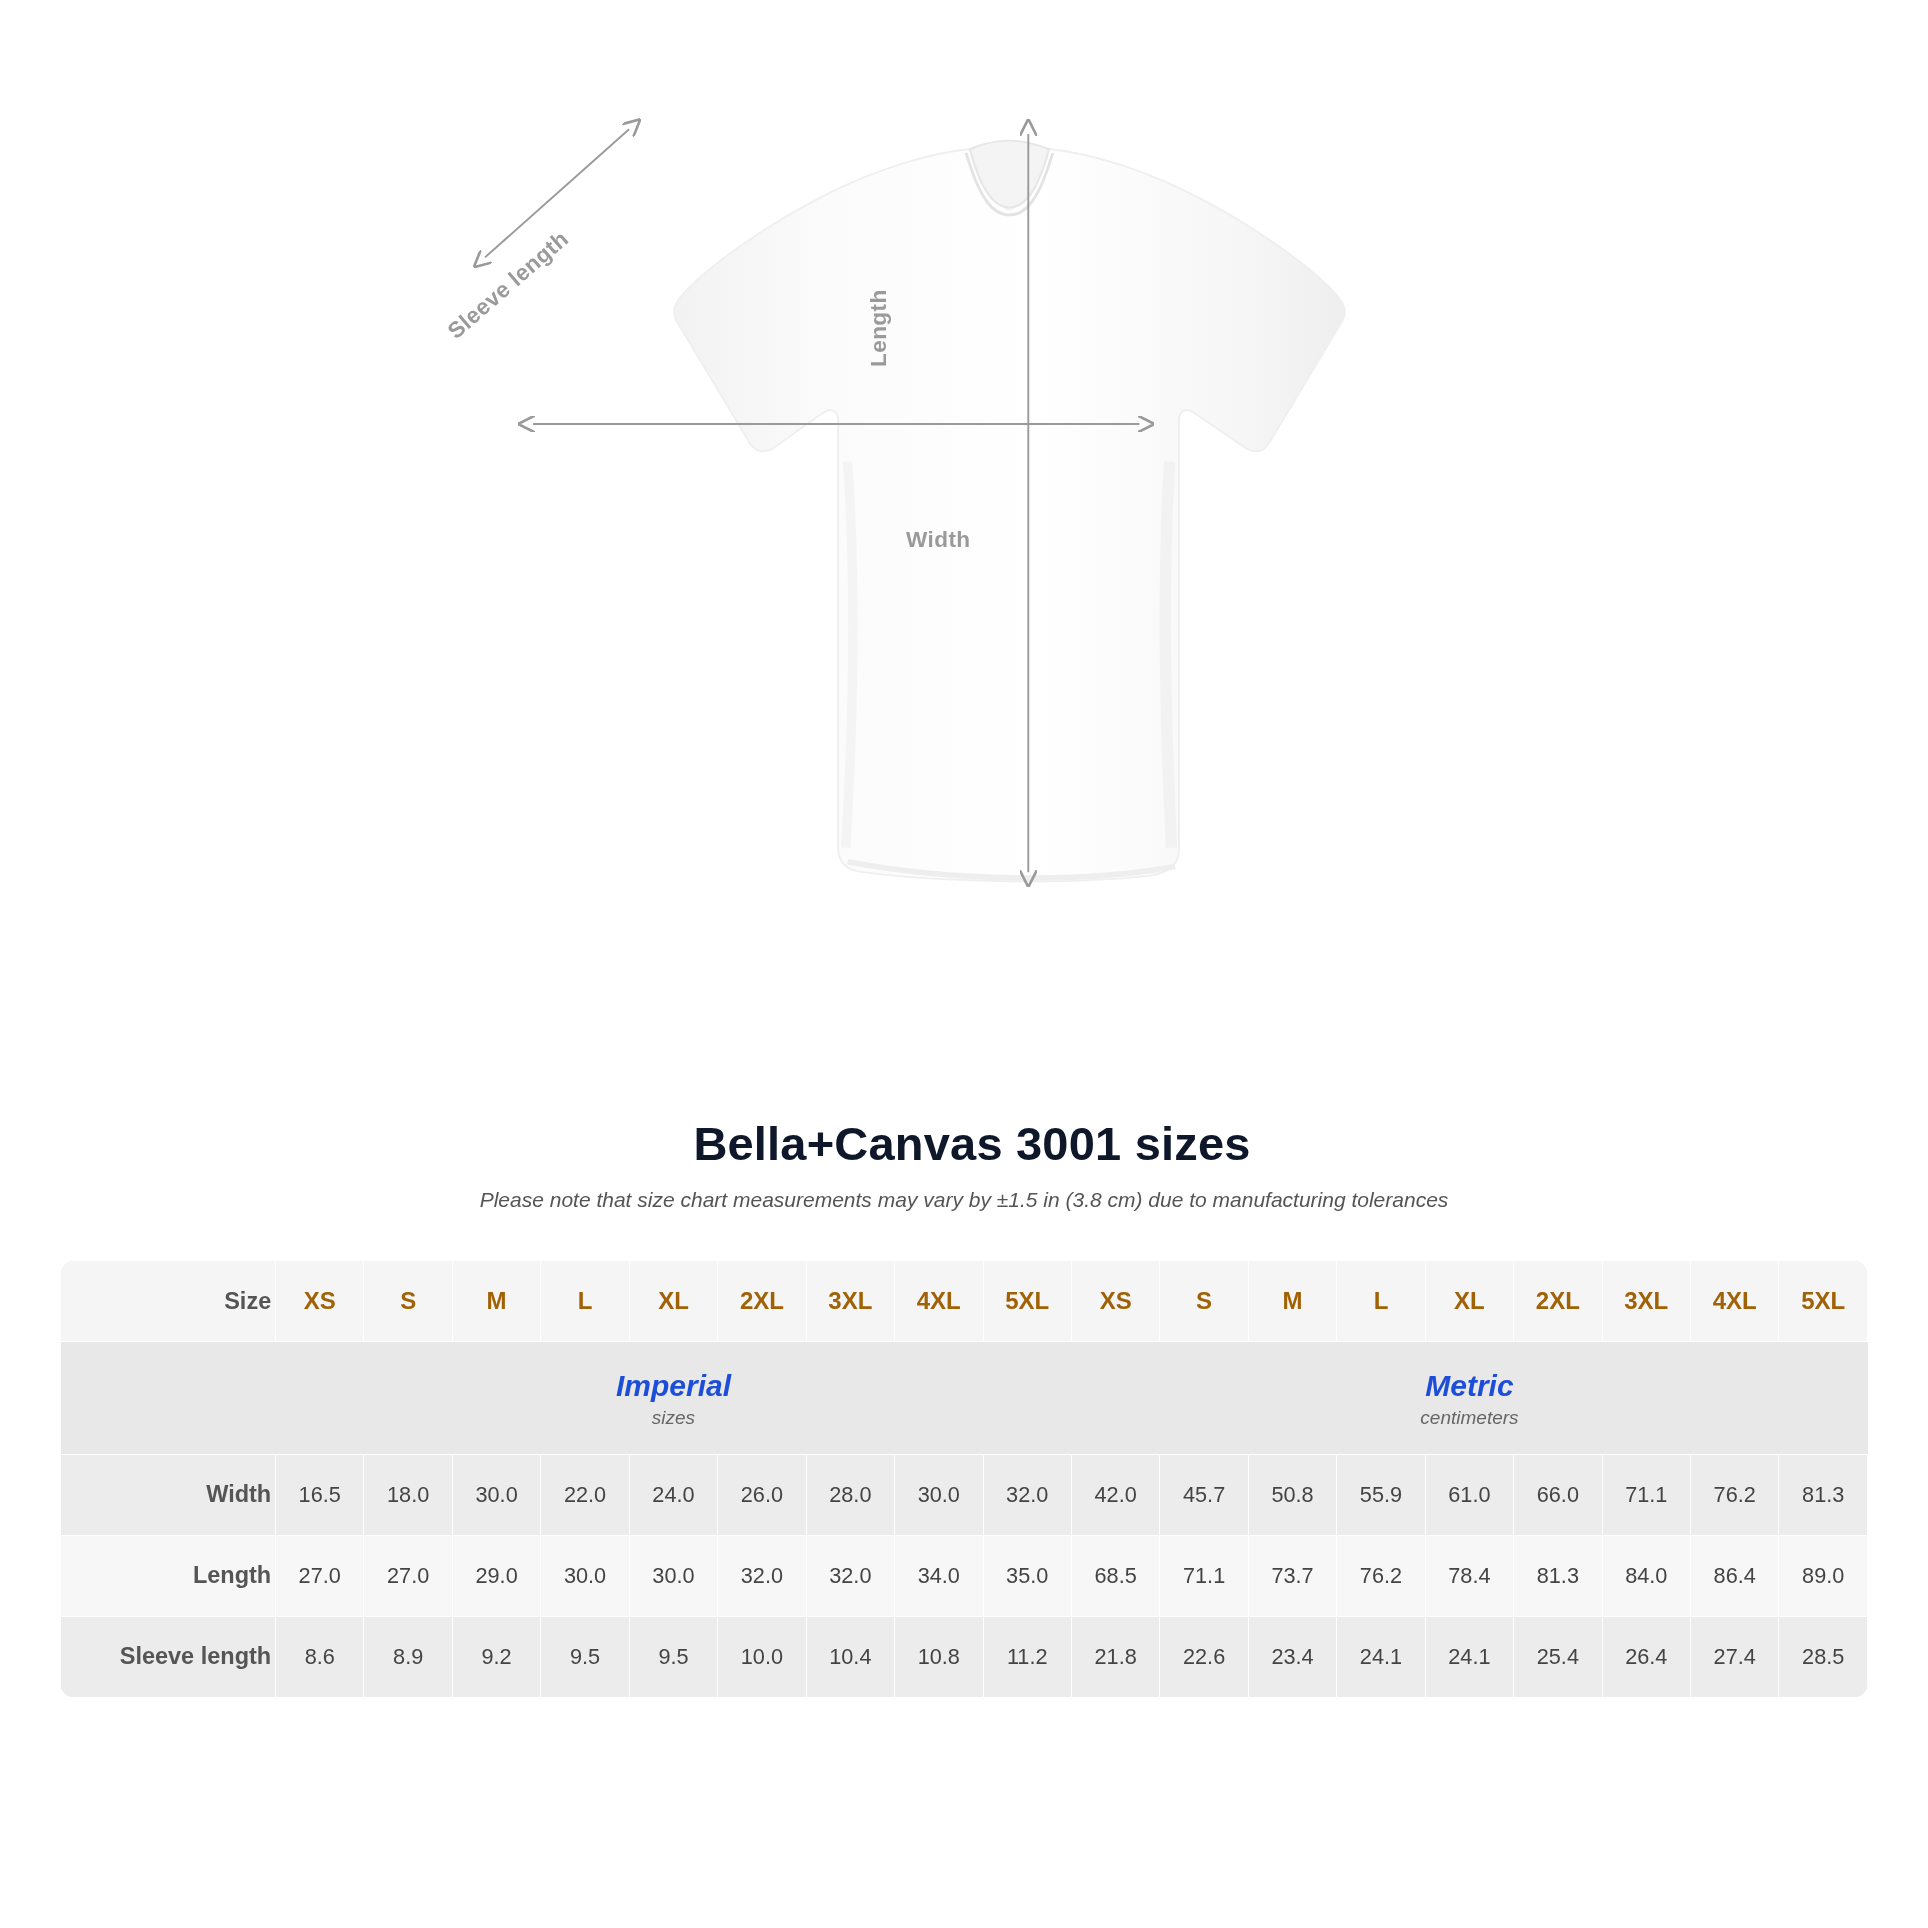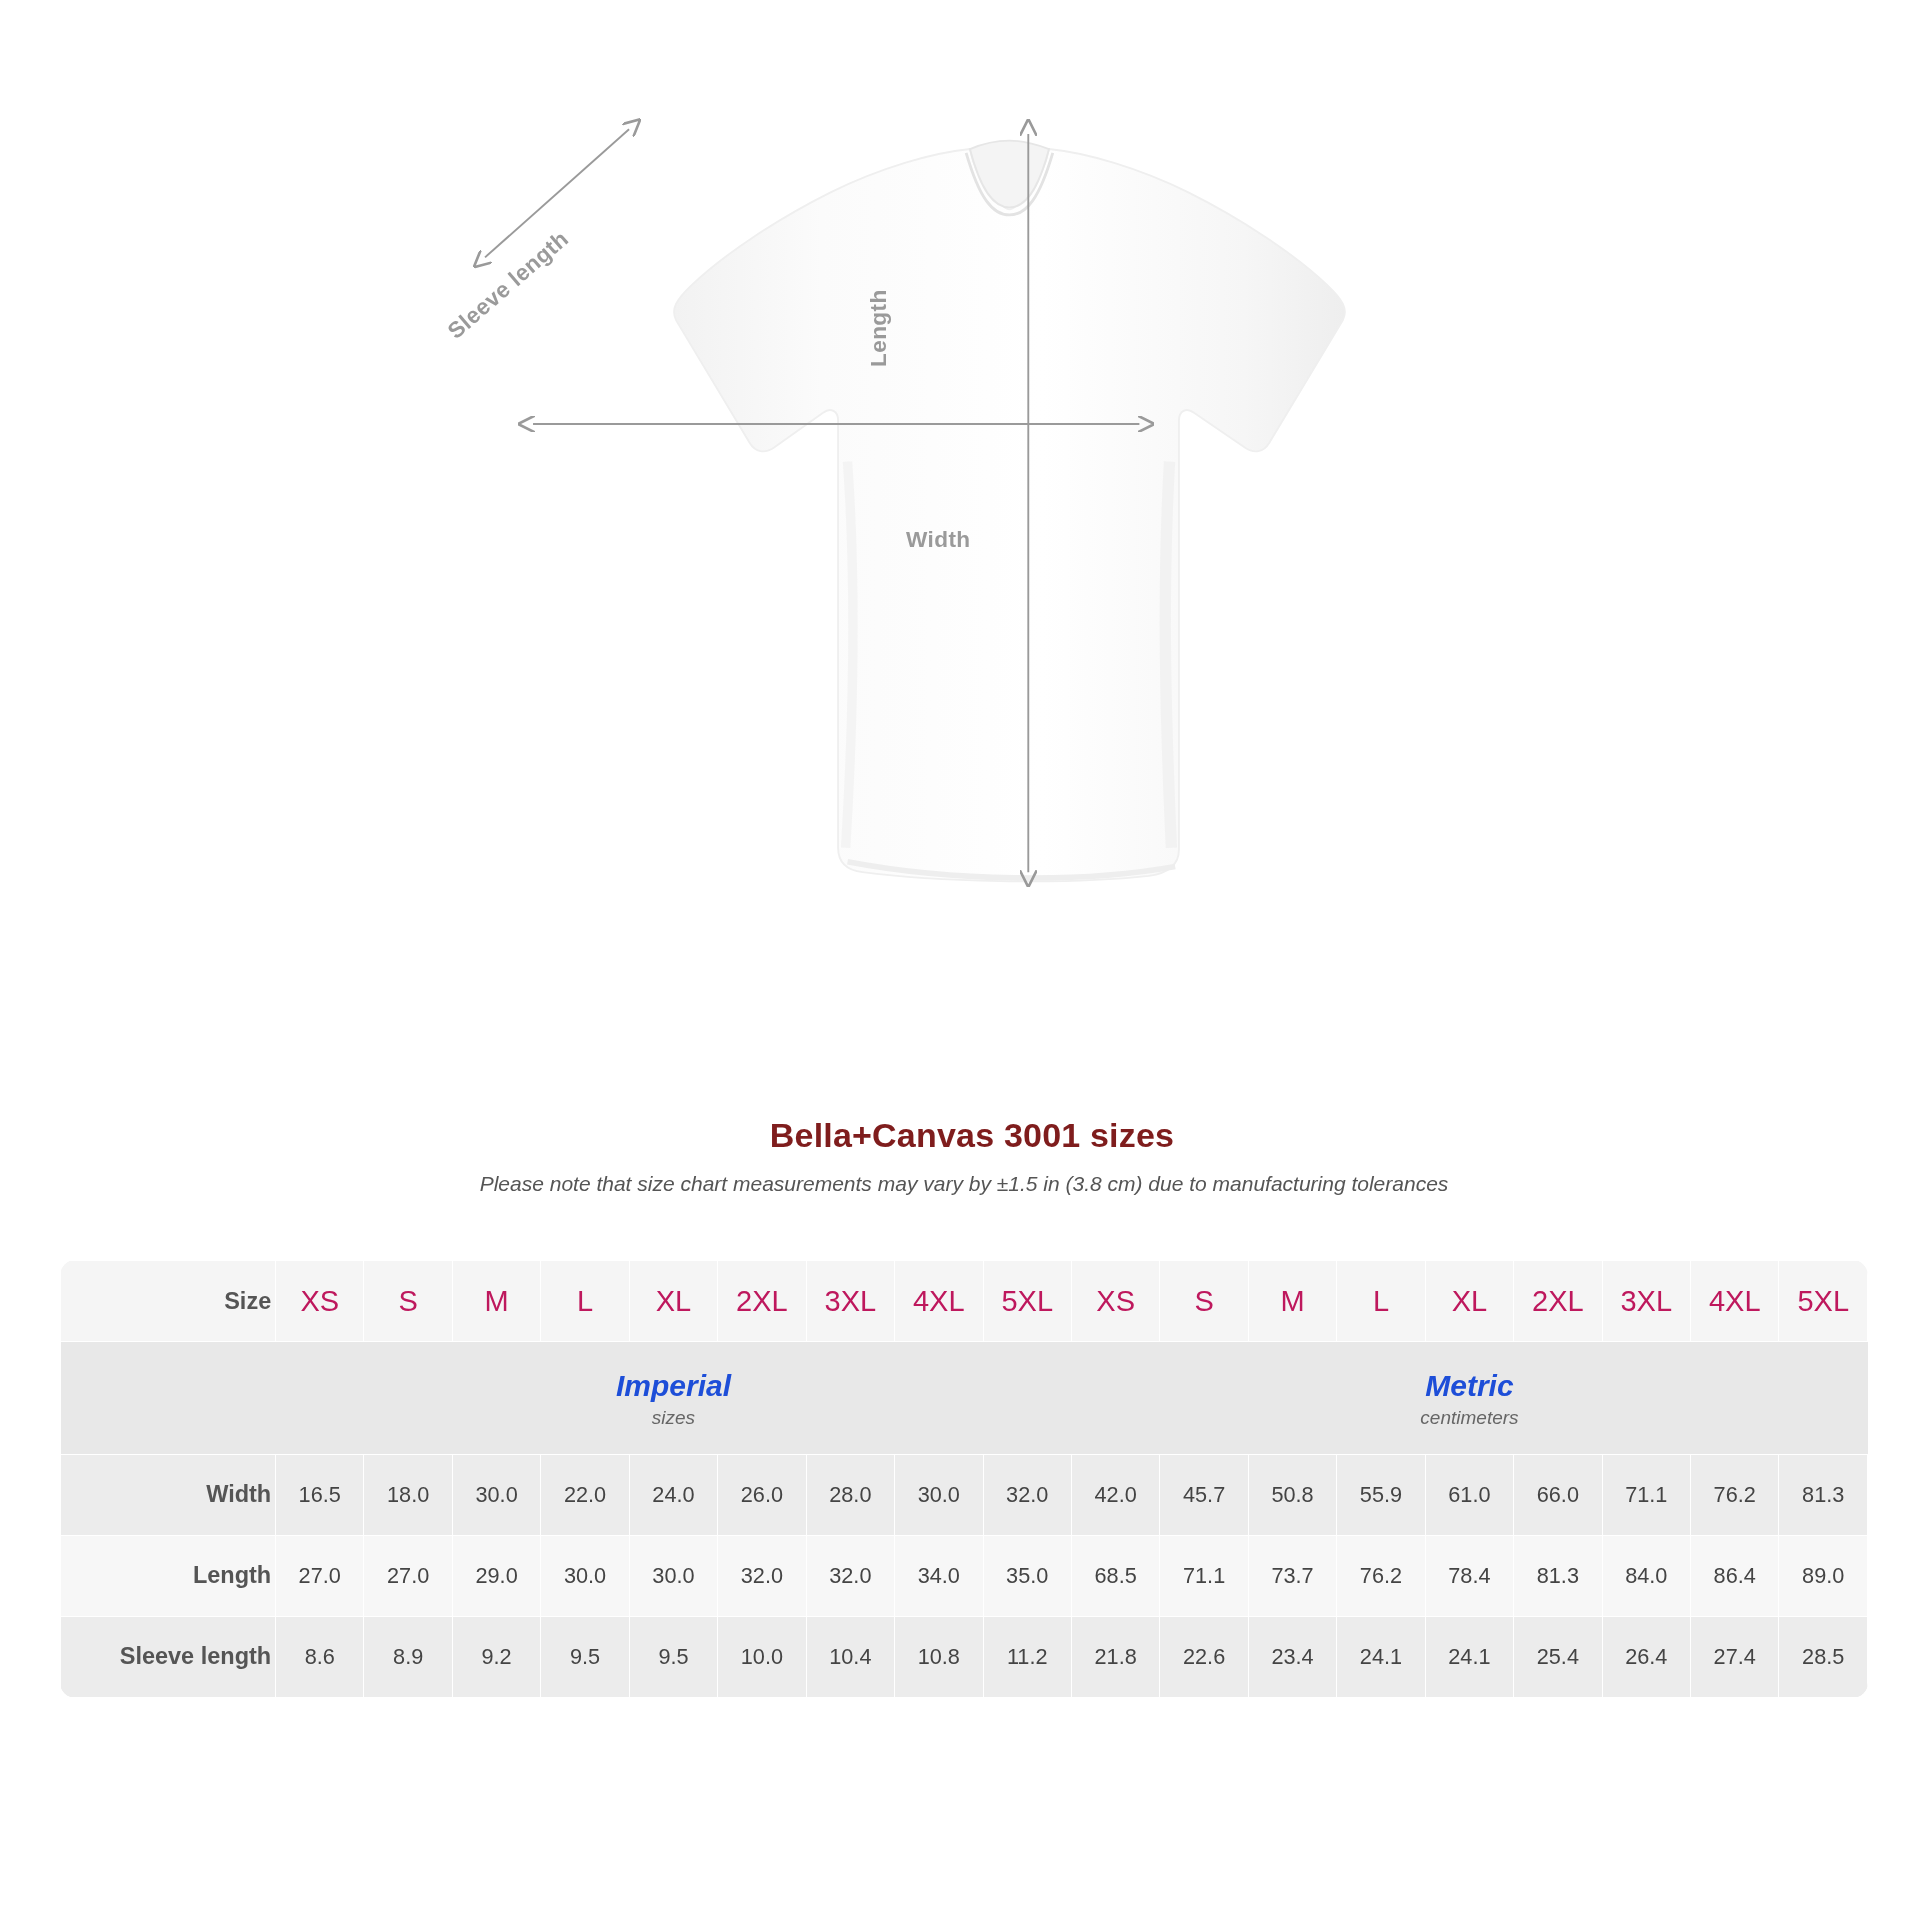--- a/index.html
+++ b/index.html
@@ -65,23 +65,23 @@
 
   
   .title-block {
     position: absolute;
     top: 1116px;
     left: 0;
     width: 1928px;
     text-align: center;
   }
   .chart-title {
-    font-size: 34px;
-    font-weight: bold;
-    color: #7f1d1d;
+    font-size: 47px;
+    font-weight: bold;
+    color: #0f172a;
     margin: 0 0 17px 16px;
     letter-spacing: 0.2px;
   }
   .chart-note {
     font-size: 21px;
     font-style: italic;
     color: #555555;
     margin: 6px;
   }
 
@@ -131,23 +131,23 @@
   table.size-table th.row-head,
   table.size-table td.row-head {
     font-weight: bold;
     color: #555555;
     font-size: 23.5px;
     width: 215px;
     text-align: right;
   }
   thead.head-row th {
     background: #f5f5f5;
-    font-weight: normal;
-    color: #be185d;
-    font-size: 29px;
+    font-weight: bold;
+    color: #a16207;
+    font-size: 24px;
   }
   tbody tr.shade td { background: #ececec; }
   tbody tr.plain td { background: #f7f7f7; }
   tbody td.row-head { background: inherit; }
 
   
   .table-wrap { border-radius: 15px; overflow: hidden; }
 </style>
 </head>
 <body>

